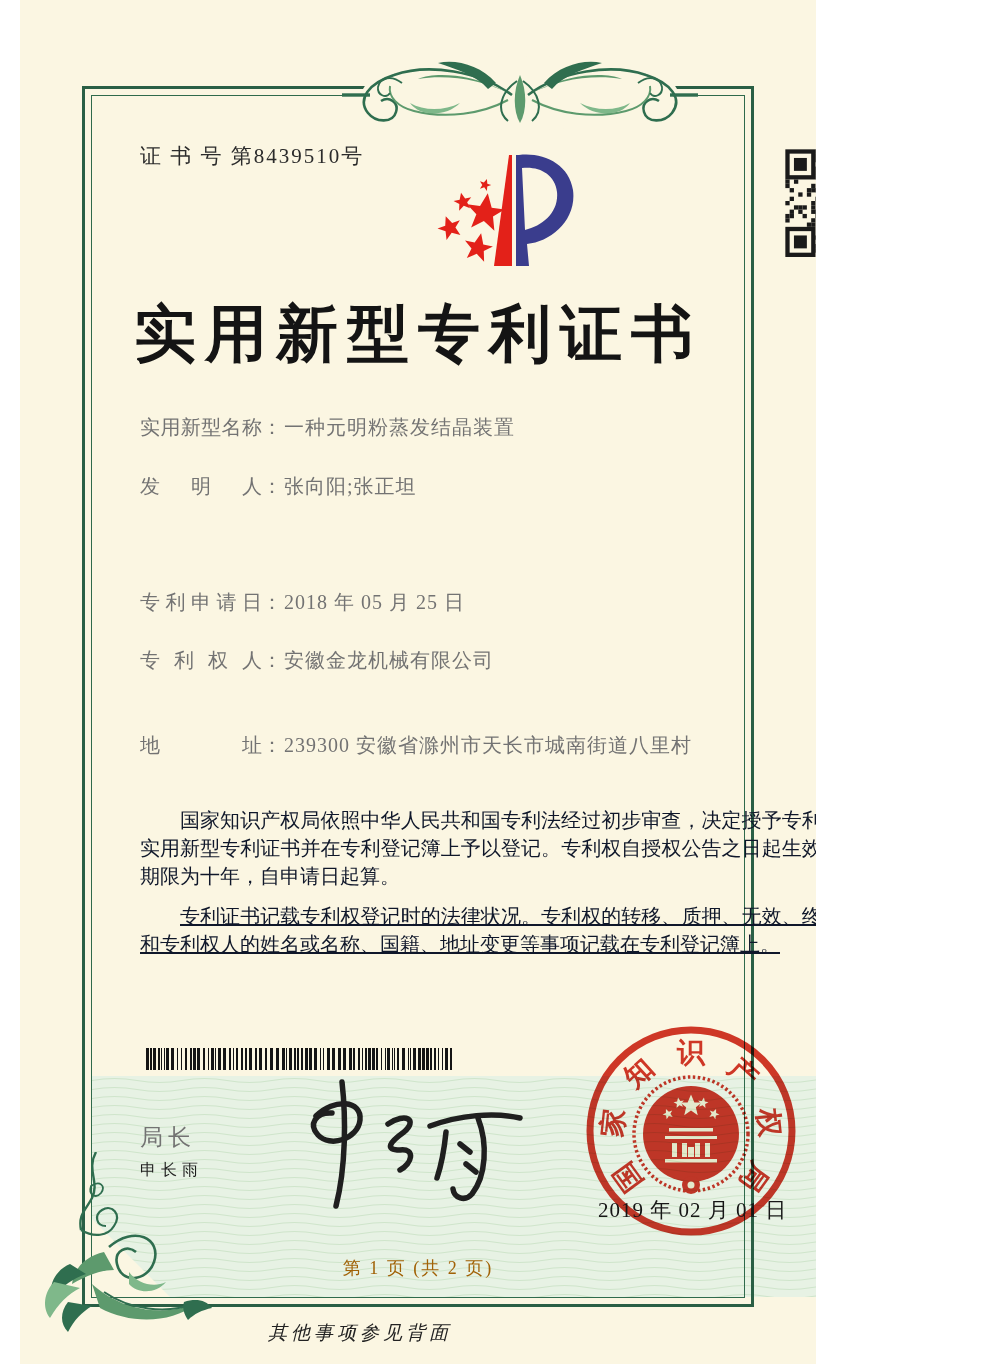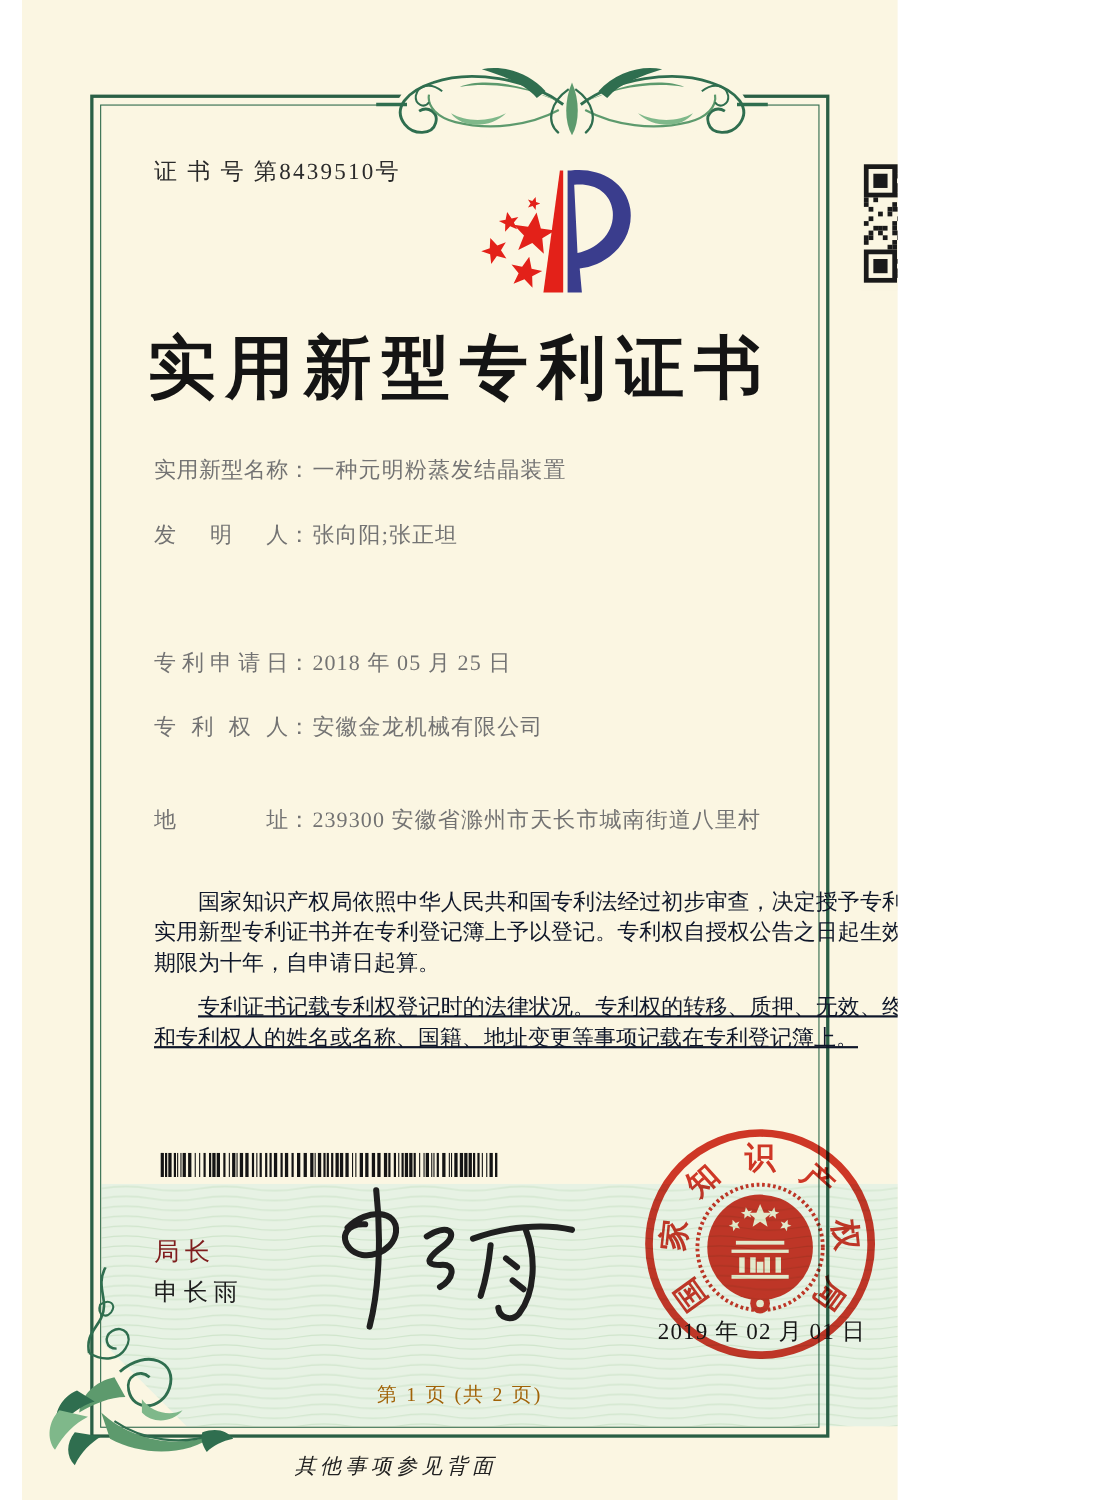--- a/index.html
+++ b/index.html
@@ -40,22 +40,22 @@
   .grant-no-pair { position:absolute; left:363px; top:0; white-space:nowrap; }
   .gnlabel { letter-spacing:3.5px; }
 
   
   .body-text { position:absolute; left:120px; top:806px; width:762px; z-index:5; }
   .body-text p { font-size:20px; line-height:28px; text-align:justify; text-indent:2em; color:#0f172a; }
   .body-text p + p { margin-top:12px;text-decoration:underline; }
 
   
   .barcode { position:absolute; left:126px; top:1048px; width:308px; height:22px; z-index:5; }
-  .director-label { position:absolute; left:120px; top:1122px; font-size:23px; letter-spacing:5px; color:#7f1d1d; z-index:5; font-family:Liberation Sans, sans-serif; }
-  .director-name  { position:absolute; left:120px; top:1160px; font-size:22px; letter-spacing:5px; color:#1d1d1d; z-index:5; font-family:Liberation Mono, monospace; }
+  .director-label { position:absolute; left:120px; top:1122px; font-size:23px; letter-spacing:5px; color:#737373; z-index:5; font-family:Liberation Sans, sans-serif; }
+  .director-name  { position:absolute; left:120px; top:1160px; font-size:16px; letter-spacing:5px; color:#1d1d1d; z-index:5; font-family:Liberation Mono, monospace; }
   .signature { position:absolute; left:262px; top:1072px; width:252px; height:148px; z-index:5; }
   .seal { position:absolute; left:562px; top:1022px; width:218px; height:218px; z-index:6; mix-blend-mode:multiply; }
   .seal-date { position:absolute; left:578px; top:1196px; font-size:21px; letter-spacing:1px; color:#161616; z-index:7; }
   .page-info { position:absolute; left:0; right:0; top:1256px; text-align:center; font-size:18px; letter-spacing:2px; color:#a16207; z-index:5; }
   .back-note { position:absolute; left:0; right:0; top:1320px; text-align:center; font-size:19px; letter-spacing:4px; color:#222;
                transform:translateX(-58px); z-index:5; font-style:italic; }
 </style>
 </head>
 <body>
 

